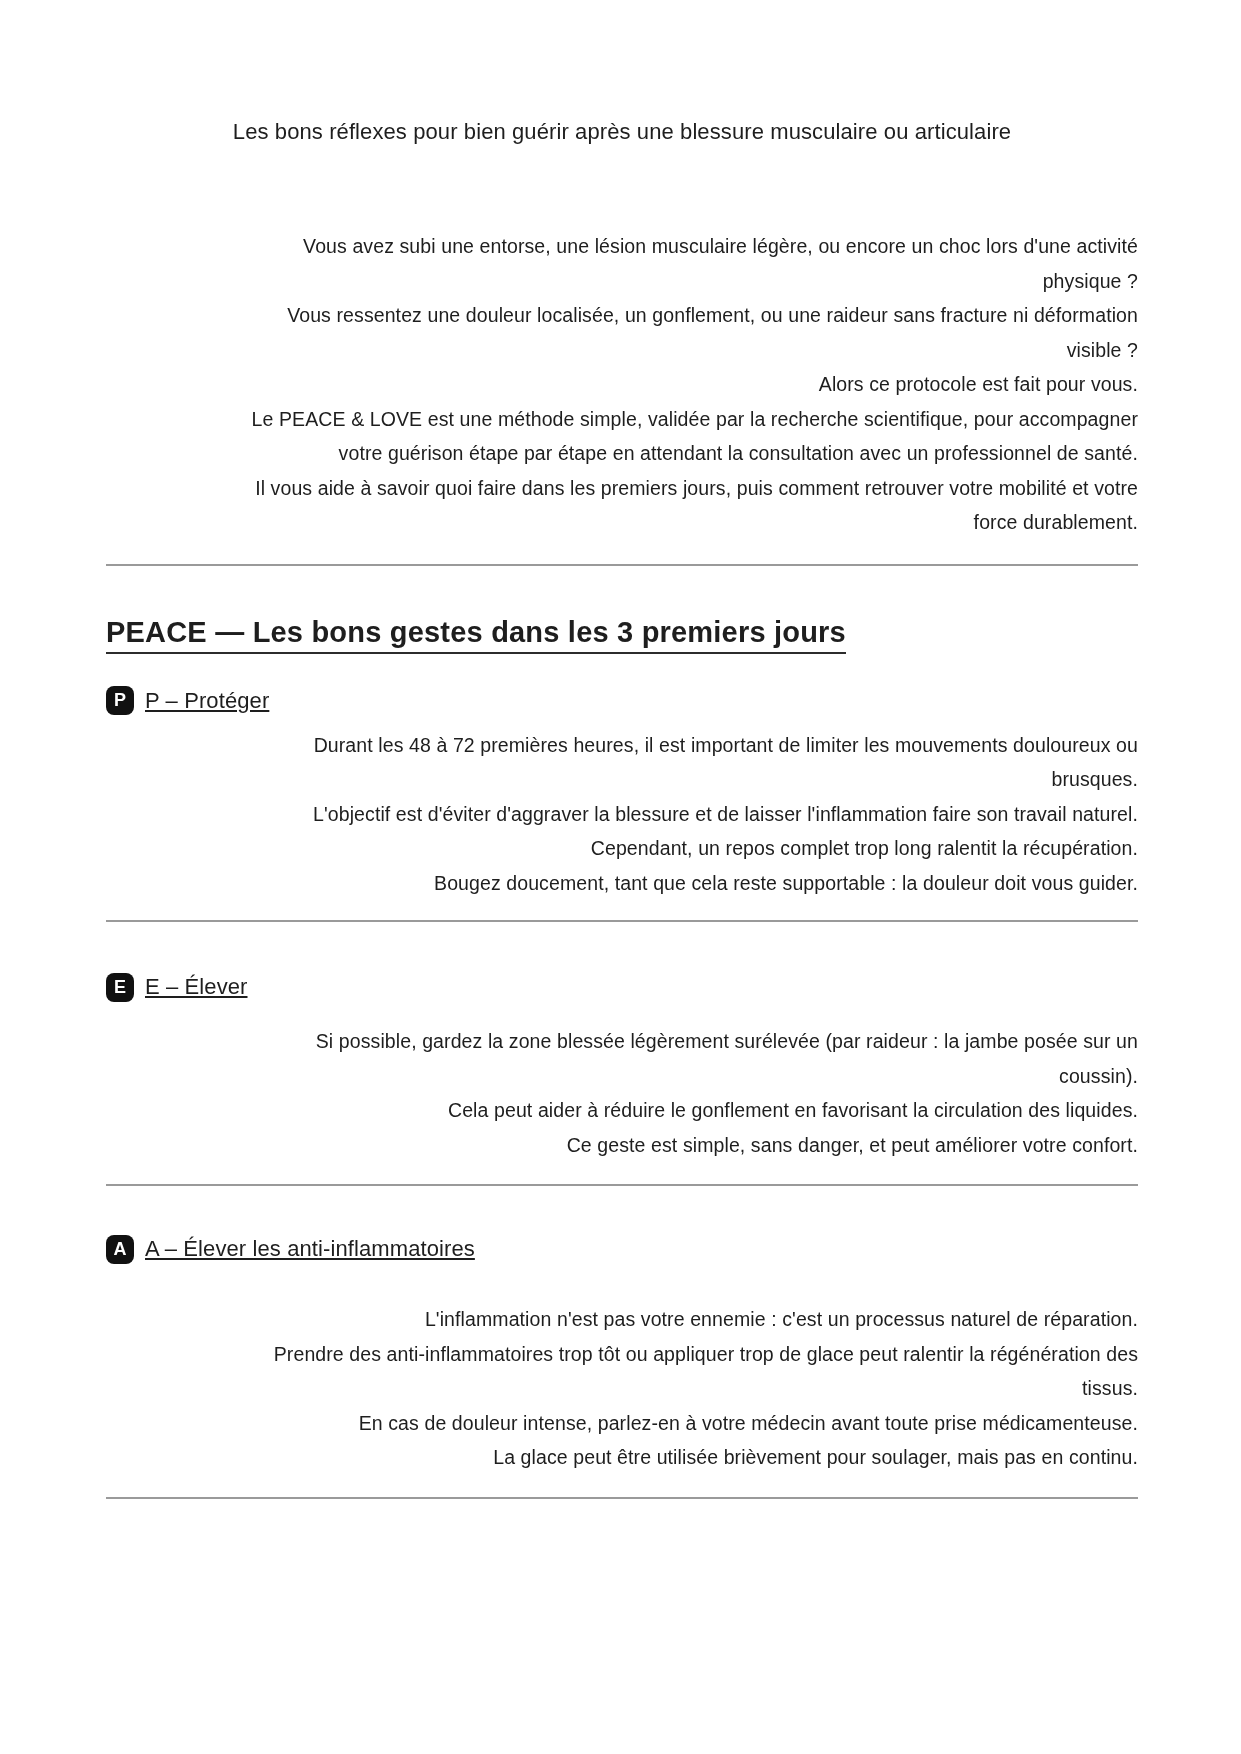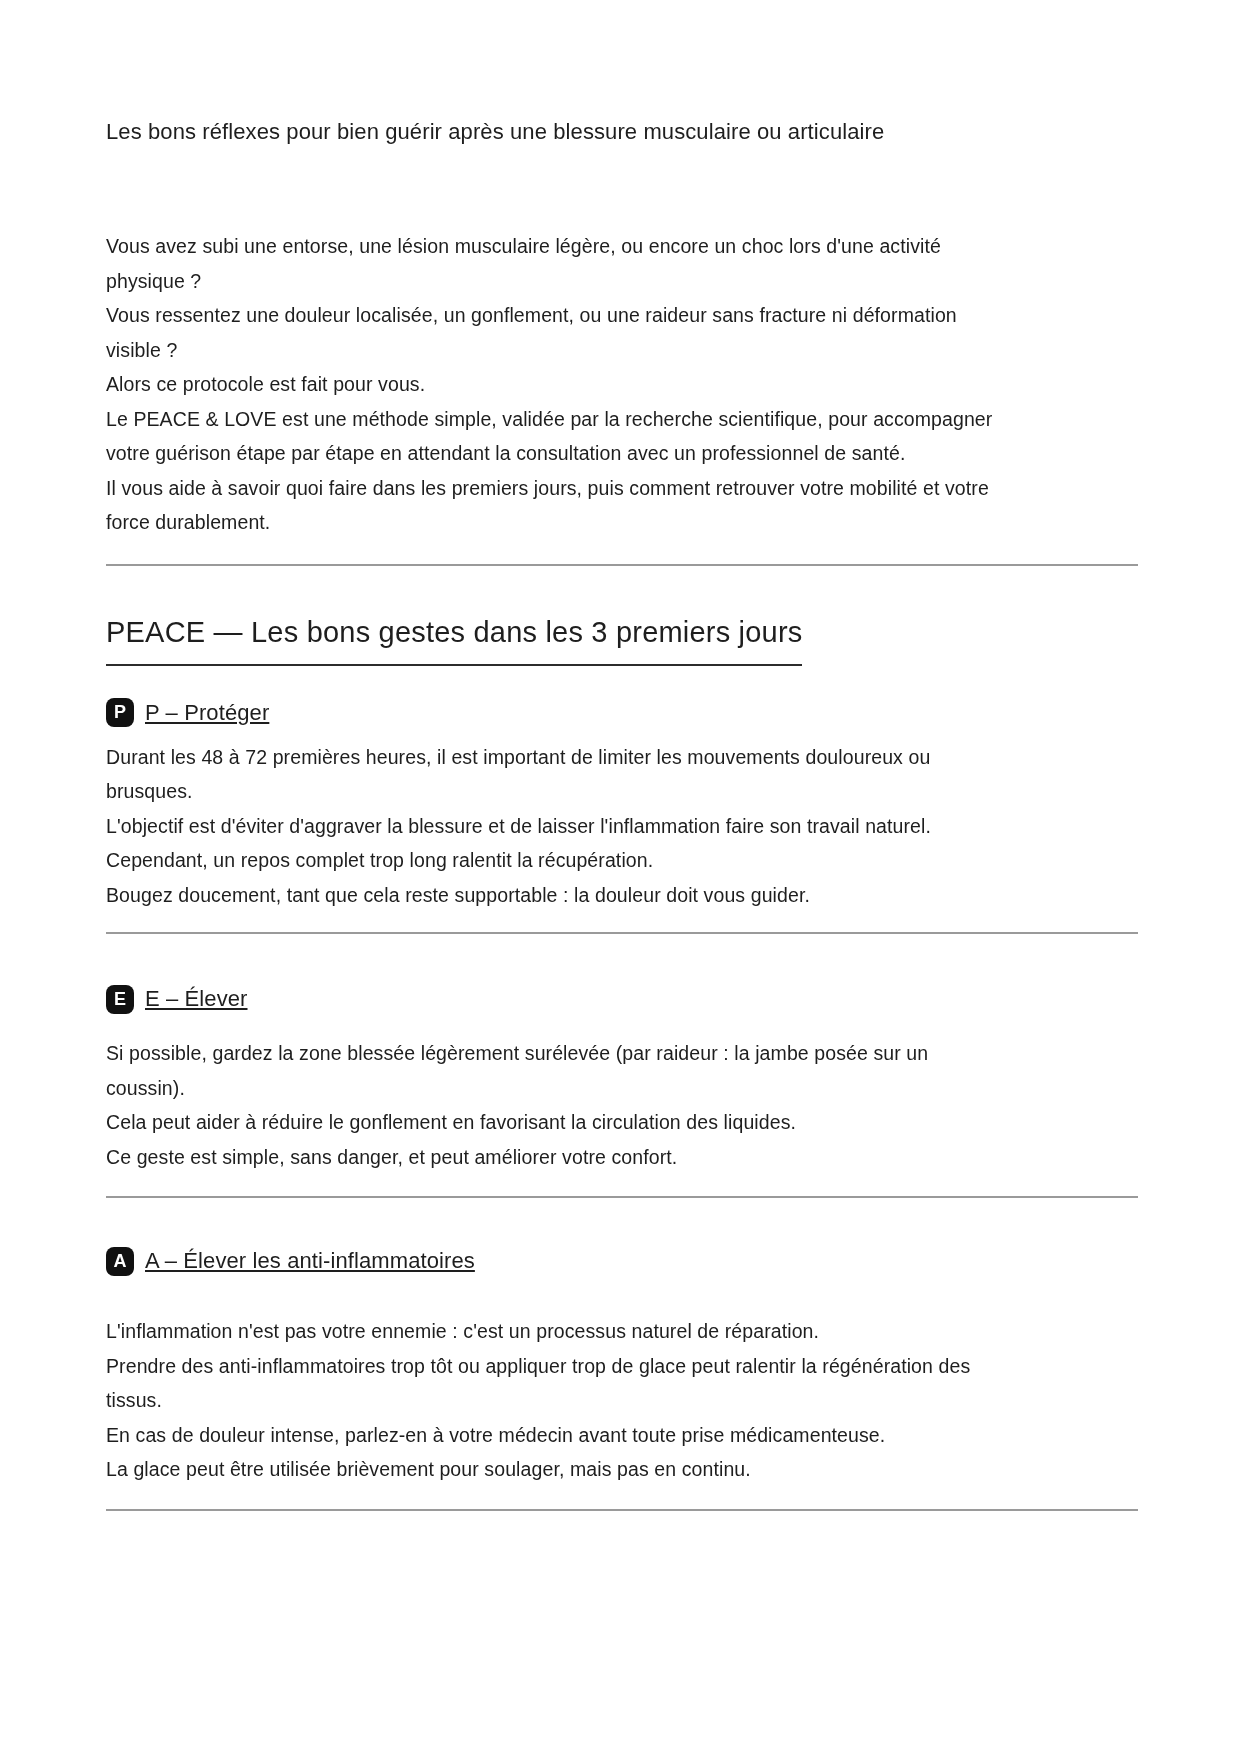--- a/index.html
+++ b/index.html
@@ -17,28 +17,30 @@
     width: 1241px;
     min-height: 1754px;
     padding: 117px 103px 0 106px;
   }
 
   .page-title {
     font-size: 22px;
     line-height: 30px;
     font-weight: 400;
     letter-spacing: 0.1px;
+    text-align: center;
   }
 
   .body-text {
     font-size: 19.5px;
     line-height: 34.5px;
     font-weight: 400;
     white-space: pre-line;
     letter-spacing: 0.1px;
+    text-align: right;
   }
 
   .intro-p1 { margin-top: 82px; }
   .intro-p2 { }
 
   .divider {
     height: 2px;
     background: #9a9a9a;
     border: none;
     width: 100%;
@@ -46,23 +48,23 @@
   .divider-1 { margin-top: 24px; }
   .divider-2 { margin-top: 20px; }
   .divider-3 { margin-top: 22px; }
   .divider-4 { margin-top: 22px; }
 
   .h1-wrap { margin-top: 46px; }
   .h1-text {
     display: inline-block;
     font-size: 29px;
     line-height: 40px;
-    font-weight: 400;
+    font-weight: 700;
     border-bottom: 2px solid #2c2c2c;
-    padding-bottom: 12px;
+    padding-bottom: 0;
     letter-spacing: 0.2px;
   }
 
   .step-heading {
     display: flex;
     align-items: center;
     gap: 11px;
     height: 30px;
   }
   .step-heading-p { margin-top: 32px; }

